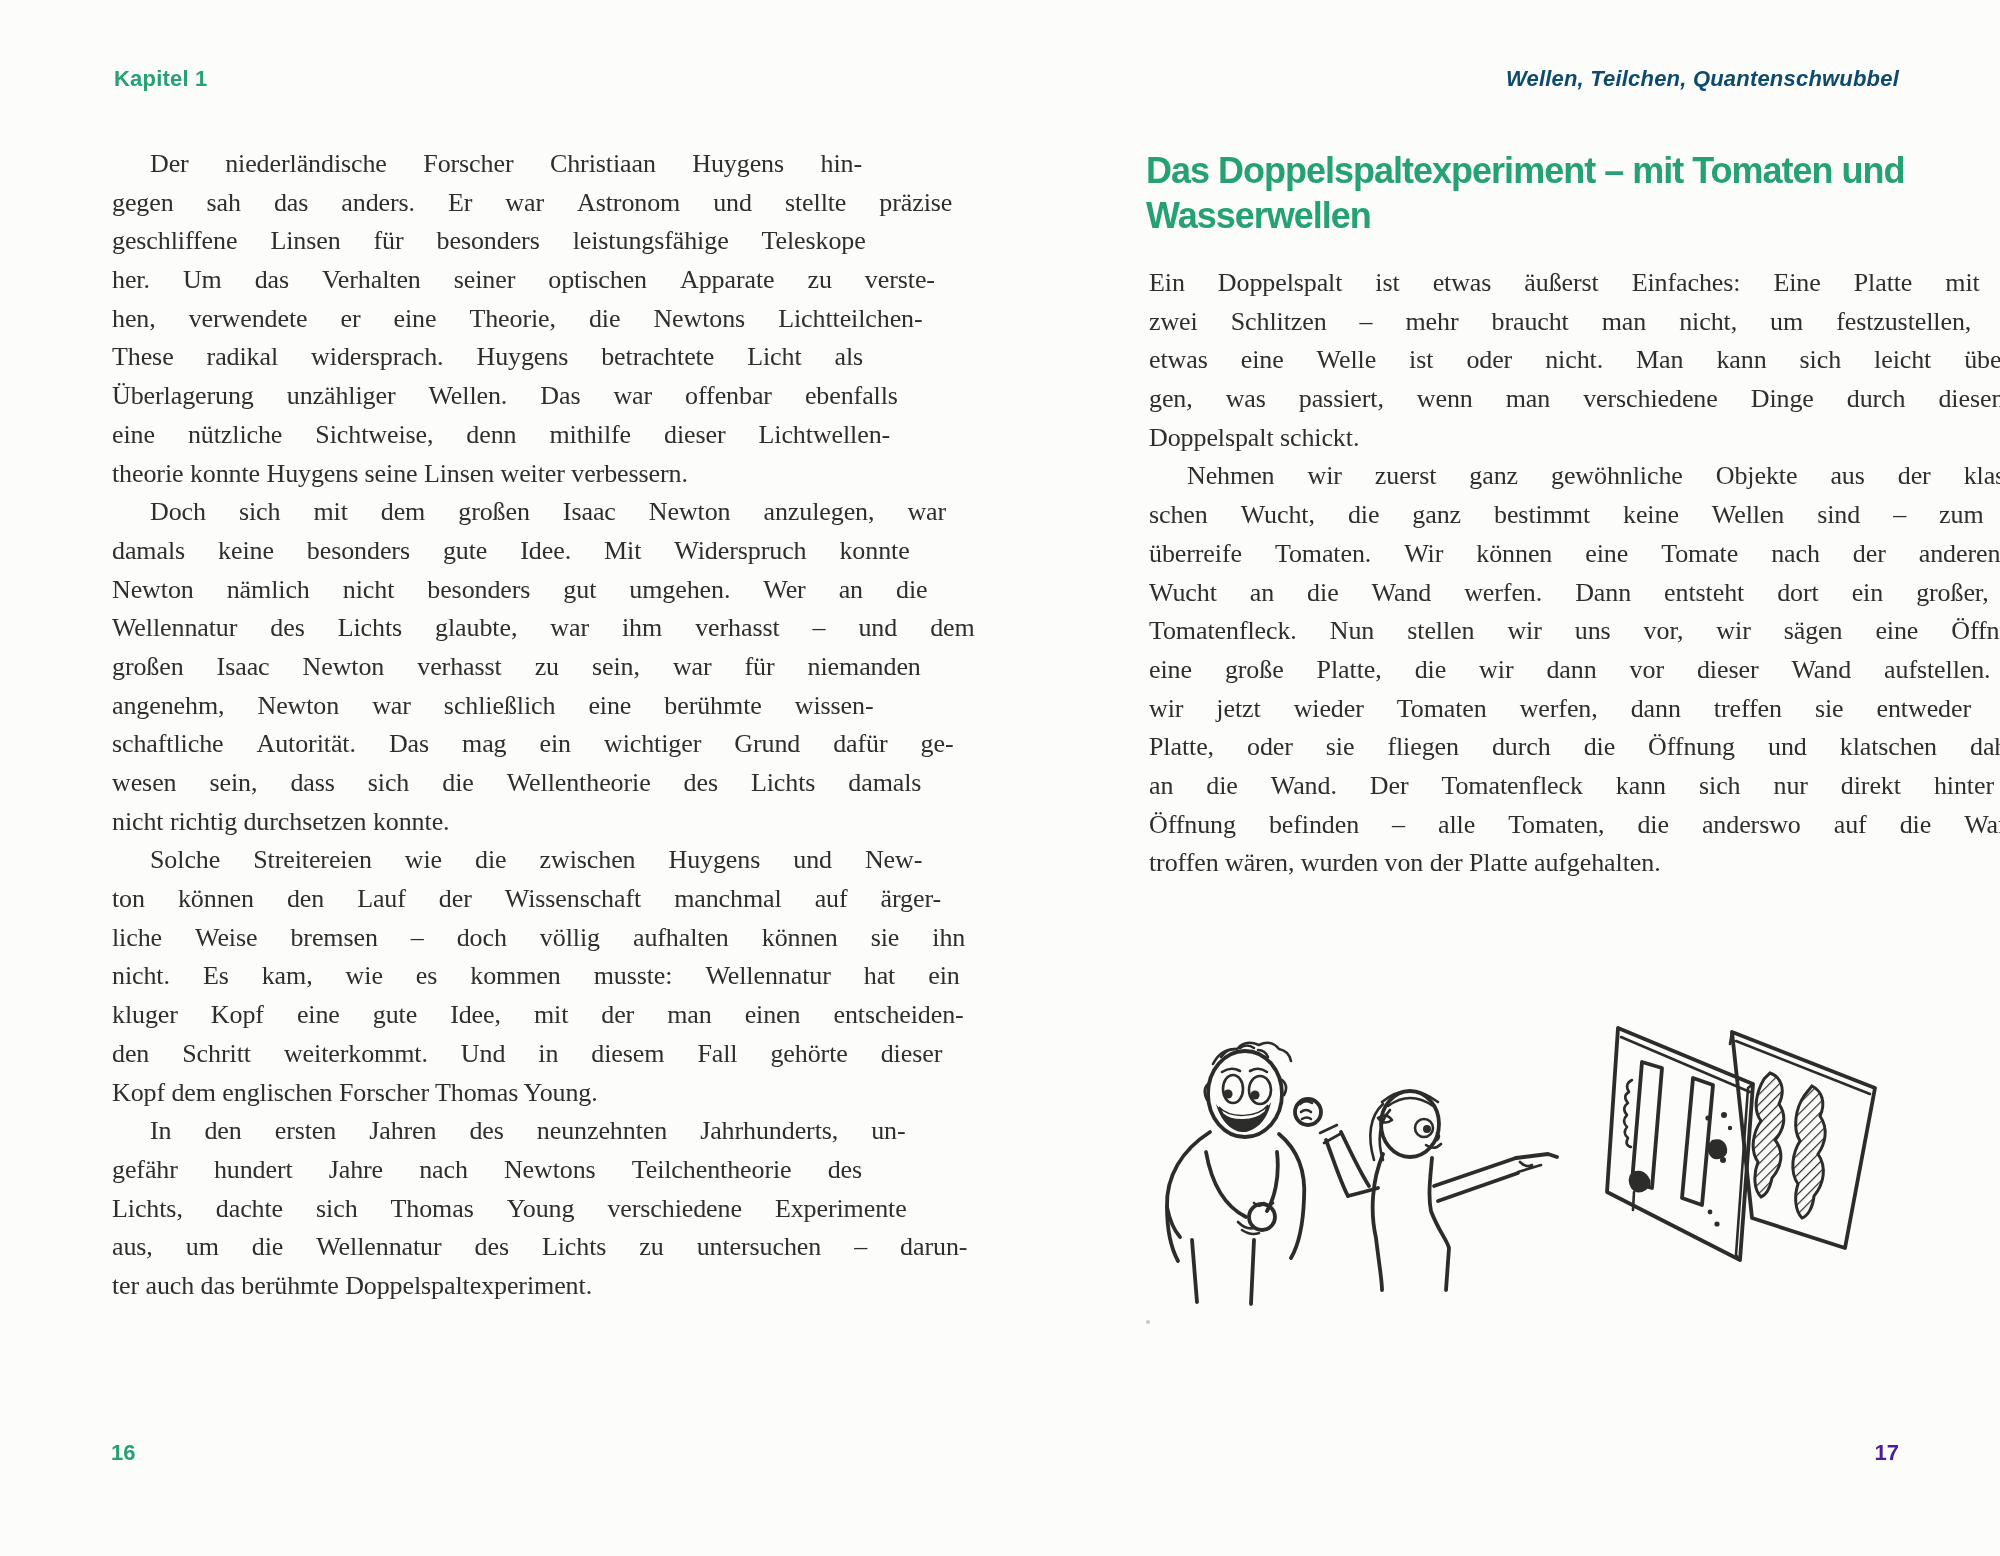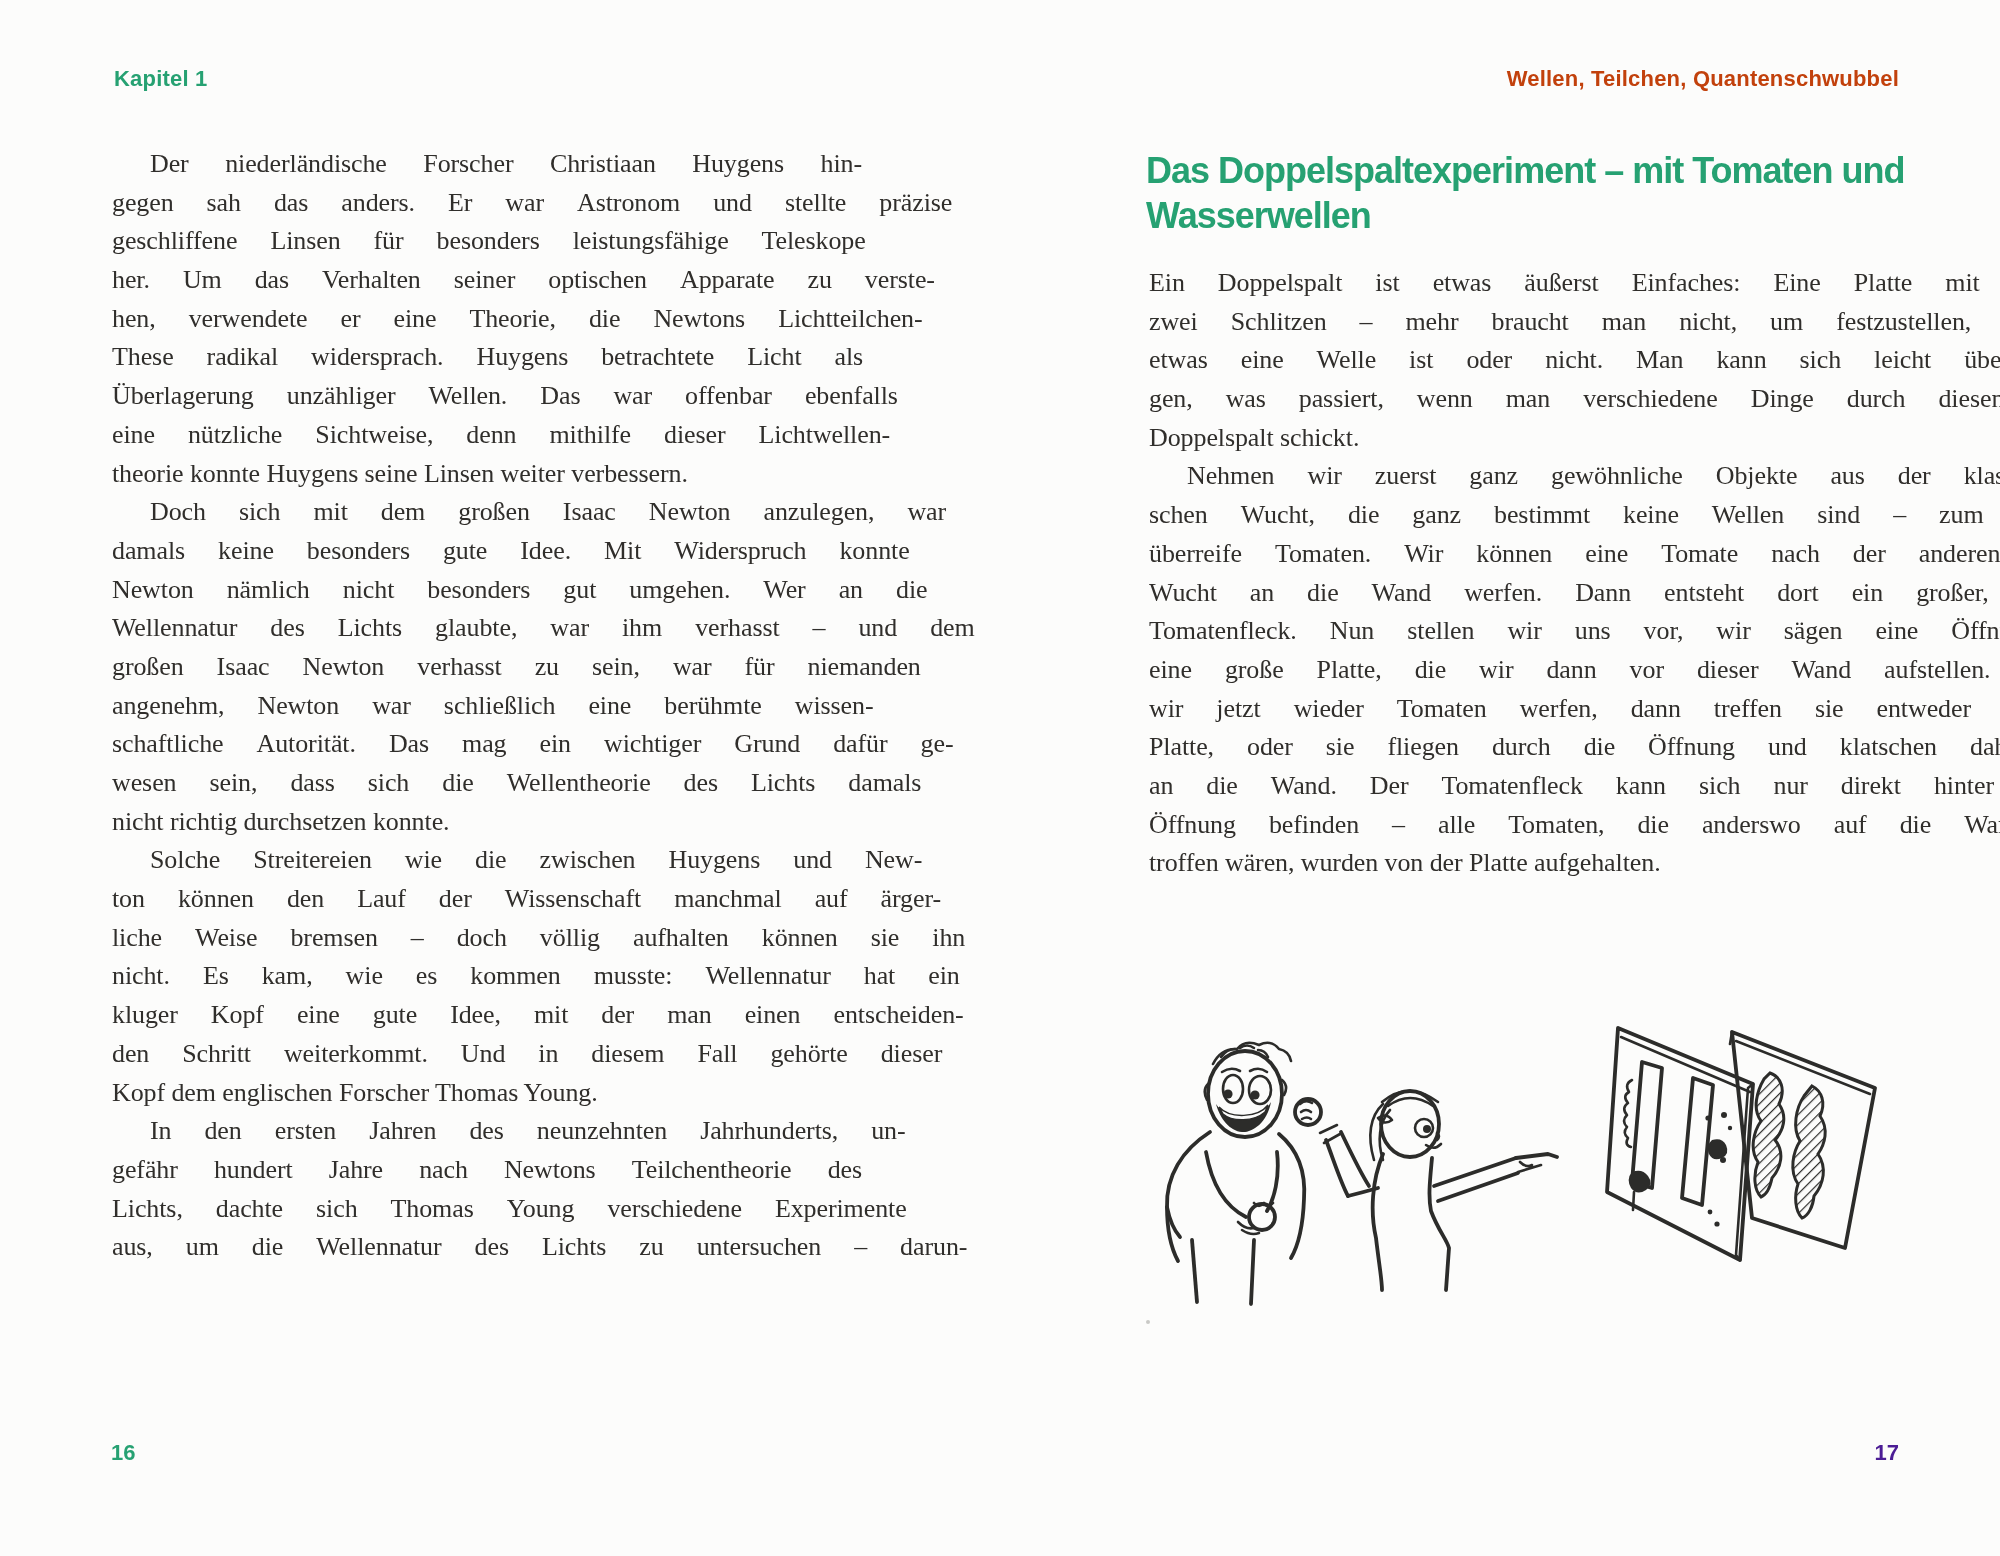--- a/index.html
+++ b/index.html
@@ -315,24 +315,25 @@
       <span>um</span>
       <span>die</span>
       <span>Wellennatur</span>
       <span>des</span>
       <span>Lichts</span>
       <span>zu</span>
       <span>untersuchen</span>
       <span>–</span>
       <span>darun-</span>
     </div>
+    <div class="line">ter auch das berühmte Doppelspaltexperiment.</div>
   </div>
 <div class="folio left" style="color: rgb(38, 161, 114);">16</div>
 
-<div class="running-head right" style="color: #c2410c;">Wellen, Teilchen, Quantenschwubbel</div>
+<div class="running-head right" style="color: #0c4a6e; font-style: italic;">Wellen, Teilchen, Quantenschwubbel</div>
 <div class="heading" id="heading" style="color: rgb(38, 161, 114);">
     <div>Das Doppelspaltexperiment – mit Tomaten und</div>
     <div>Wasserwellen</div>
   </div>
 <div class="text-block right" id="right-text" style="color: rgb(48, 46, 43);">
     <div class="line j">
       <span>Ein</span>
       <span>Doppelspalt</span>
       <span>ist</span>
       <span>etwas</span>

